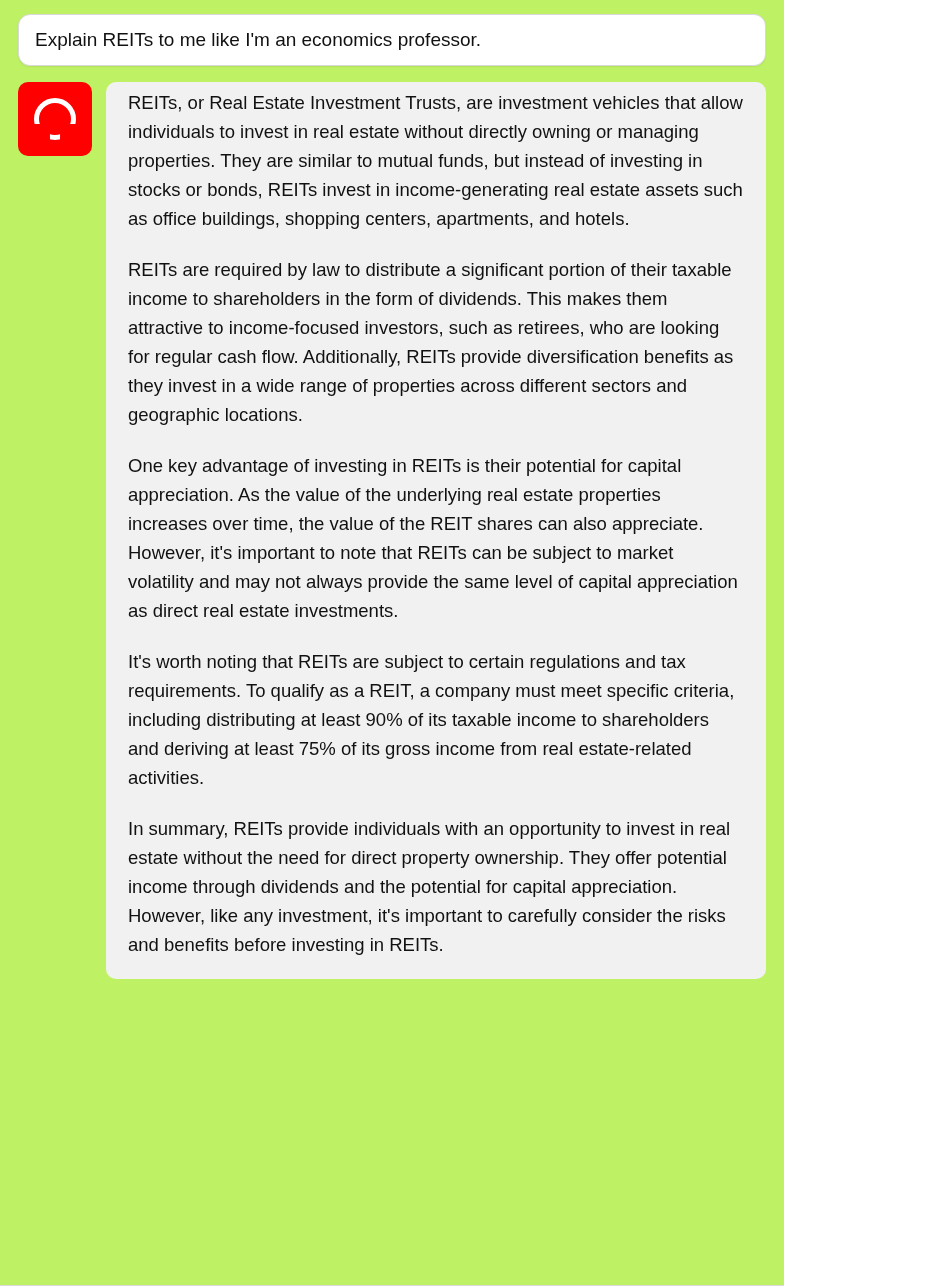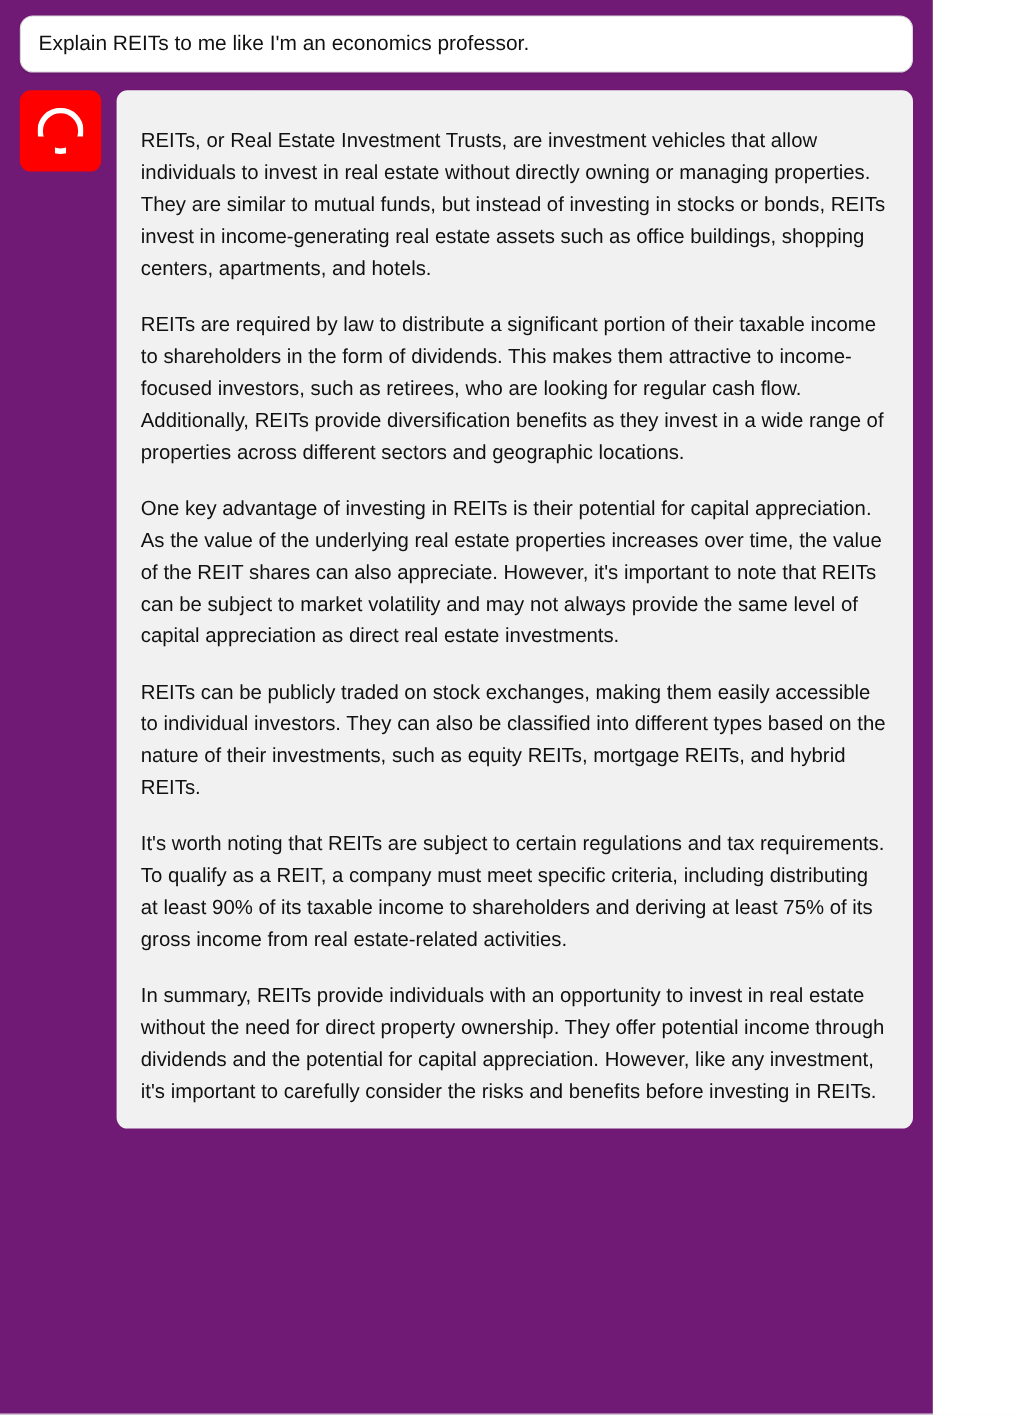--- a/index.html
+++ b/index.html
@@ -8,26 +8,26 @@
     background: #ffffff;
   }
   body {
     width: 936px;
     min-height: 1286px;
     font-family: "Liberation Sans", sans-serif;
     color: #1b1b1b;
     -webkit-font-smoothing: antialiased;
   }
   .page {
-    width: 848px;
+    width: 784px;
     min-height: 1286px;
     box-sizing: border-box;
     padding: 14px 18px 0 18px;
     position: relative;
-    background: #701a75;
+    background: #bef264;
   }
 
   
   .prompt-row {
     box-sizing: border-box;
     width: 100%;
     background: #ffffff;
     border: 1px solid #d8d8d8;
     border-radius: 12px;
     box-shadow: 0 1px 2px rgba(0,0,0,0.07);
@@ -66,21 +66,21 @@
     border-radius: 50%;
     border: 5px solid #ffffff;
     box-sizing: border-box;
     clip-path: polygon(0% 0%, 100% 0%, 100% 62%, 62% 62%, 62% 100%, 38% 100%, 38% 62%, 0 62%);
   }
 
   .bubble {
     flex: 1 1 auto;
     background: #f1f1f1;
     border-radius: 10px;
-    padding: 31px 22px 20px 22px;
+    padding: 6px 22px 20px 22px;
     box-sizing: border-box;
   }
   .bubble p {
     margin: 0 0 22px 0;
     font-size: 18.5px;
     line-height: 29px;
     color: #111111;
   }
   .bubble p:last-child {
     margin-bottom: 0;
@@ -107,21 +107,20 @@
   <div class="response-row">
 
     <div class="avatar">
       <div class="ring"></div>
     </div>
 
     <div class="bubble">
       <p>REITs, or Real Estate Investment Trusts, are investment vehicles that allow individuals to invest in real estate without directly owning or managing properties. They are similar to mutual funds, but instead of investing in stocks or bonds, REITs invest in income-generating real estate assets such as office buildings, shopping centers, apartments, and hotels.</p>
       <p>REITs are required by law to distribute a significant portion of their taxable income to shareholders in the form of dividends. This makes them attractive to income-focused investors, such as retirees, who are looking for regular cash flow. Additionally, REITs provide diversification benefits as they invest in a wide range of properties across different sectors and geographic locations.</p>
       <p>One key advantage of investing in REITs is their potential for capital appreciation. As the value of the underlying real estate properties increases over time, the value of the REIT shares can also appreciate. However, it's important to note that REITs can be subject to market volatility and may not always provide the same level of capital appreciation as direct real estate investments.</p>
-      <p>REITs can be publicly traded on stock exchanges, making them easily accessible to individual investors. They can also be classified into different types based on the nature of their investments, such as equity REITs, mortgage REITs, and hybrid REITs.</p>
       <p>It's worth noting that REITs are subject to certain regulations and tax requirements. To qualify as a REIT, a company must meet specific criteria, including distributing at least 90% of its taxable income to shareholders and deriving at least 75% of its gross income from real estate-related activities.</p>
       <p>In summary, REITs provide individuals with an opportunity to invest in real estate without the need for direct property ownership. They offer potential income through dividends and the potential for capital appreciation. However, like any investment, it's important to carefully consider the risks and benefits before investing in REITs.</p>
     </div>
 
   </div>
 
   <div class="bottom-rule"></div>
 </div>
 
 </body></html>

